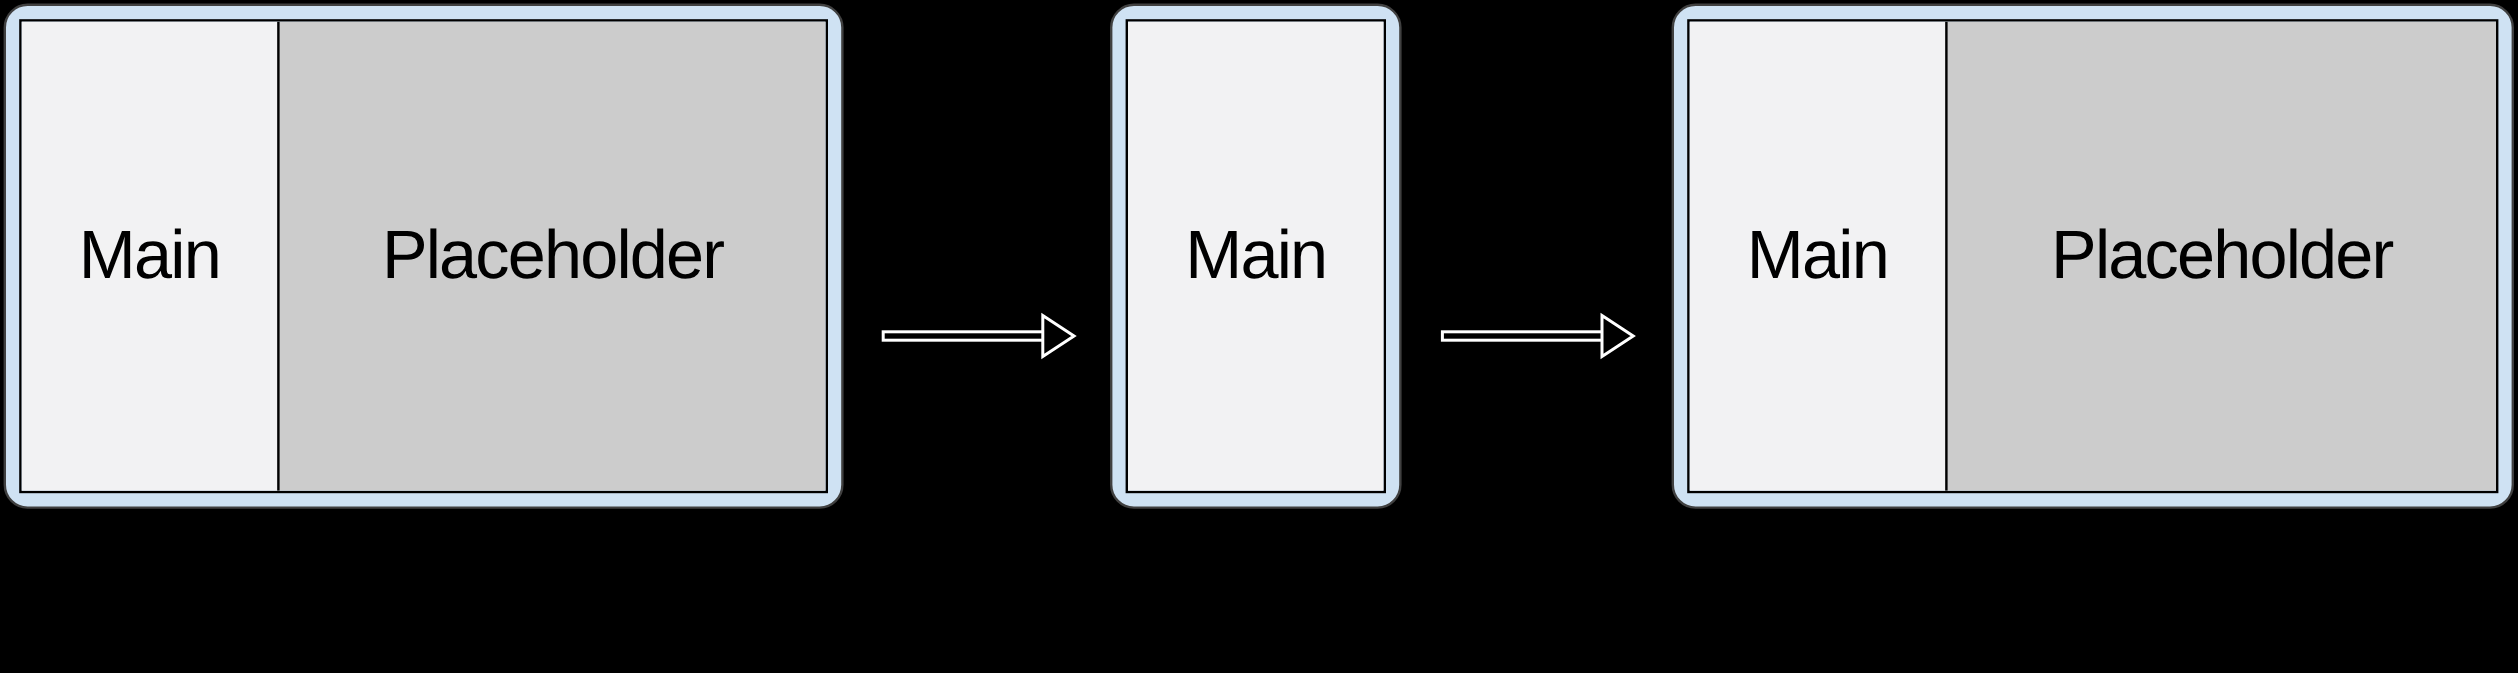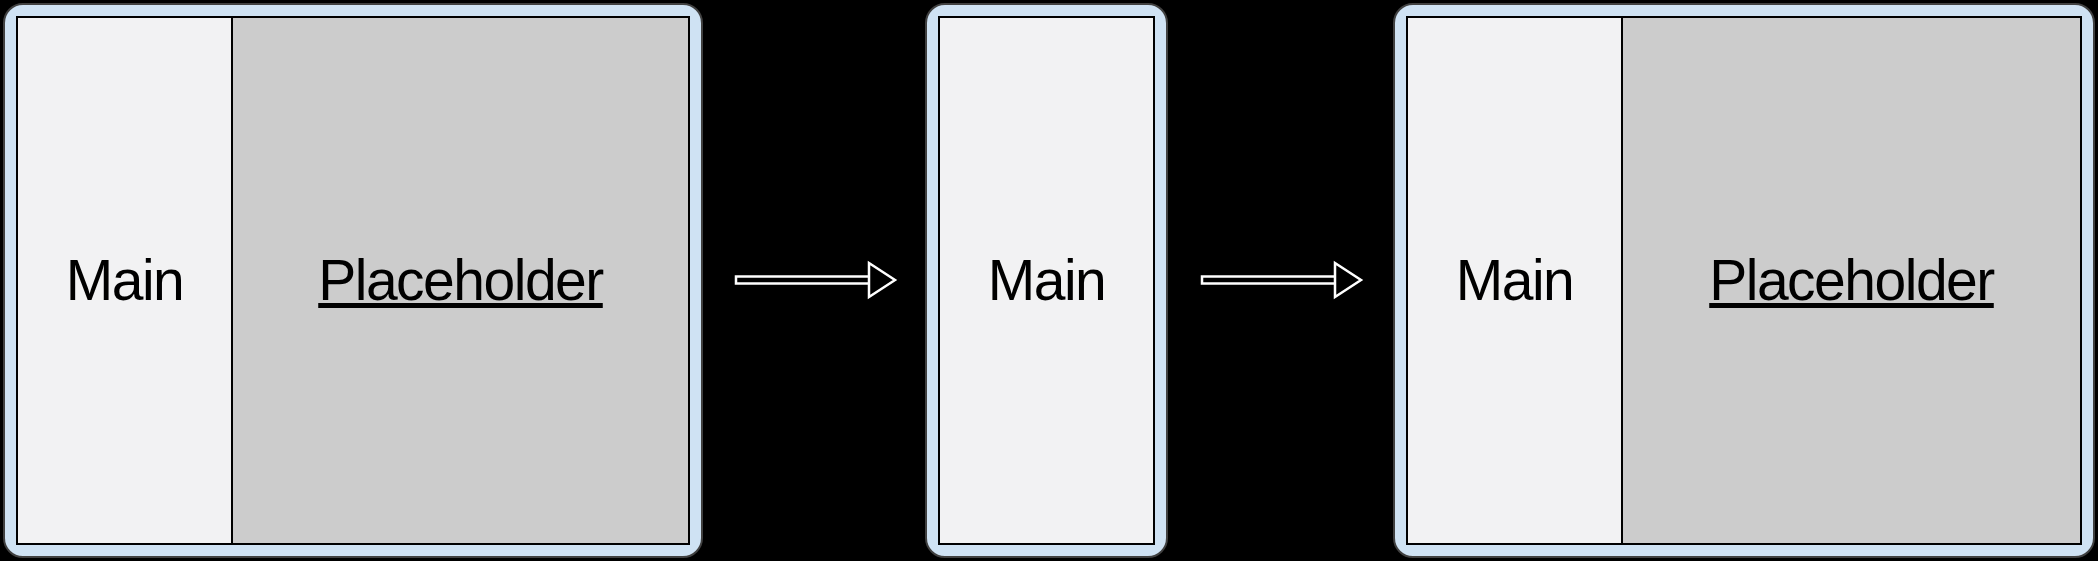--- a/index.html
+++ b/index.html
@@ -7,21 +7,21 @@
     position: relative;
     width: 2098px;
     height: 561px;
     background: var(--canvas-bg, #000000);
     font-family: "Liberation Sans", sans-serif;
     overflow: hidden;
   }
   .frame {
     position: absolute;
     top: 3px;
-    height: 555px;
+    height: 421px;
     box-sizing: border-box;
     background: var(--frame-fill, #cfe2f3);
     border: 2px solid var(--frame-stroke, #404040);
     border-radius: 20px;
     padding: 11px;
   }
   .panel-1 { left: 3px;    width: 700px; }
   .panel-2 { left: 925px;  width: 243px; }
   .panel-3 { left: 1393px; width: 702px; }
   .inner {
@@ -40,21 +40,20 @@
   }
   .sec-main {
     flex: 0 0 213px;
     background: var(--main-fill, #f2f2f3);
   }
   .sec-main.full { flex: 1 1 auto; }
   .sec-placeholder {
     flex: 1 1 auto;
     background: var(--placeholder-fill, #cccccc);
     border-left: 2px solid var(--pane-border, #000000);
-    text-decoration: underline;
   }
   .label {
     font-size: 57px;
     letter-spacing: -1.5px;
     line-height: 1;
     color: var(--text, #000000);
     white-space: nowrap;
   }
   .arrow {
     position: absolute;

